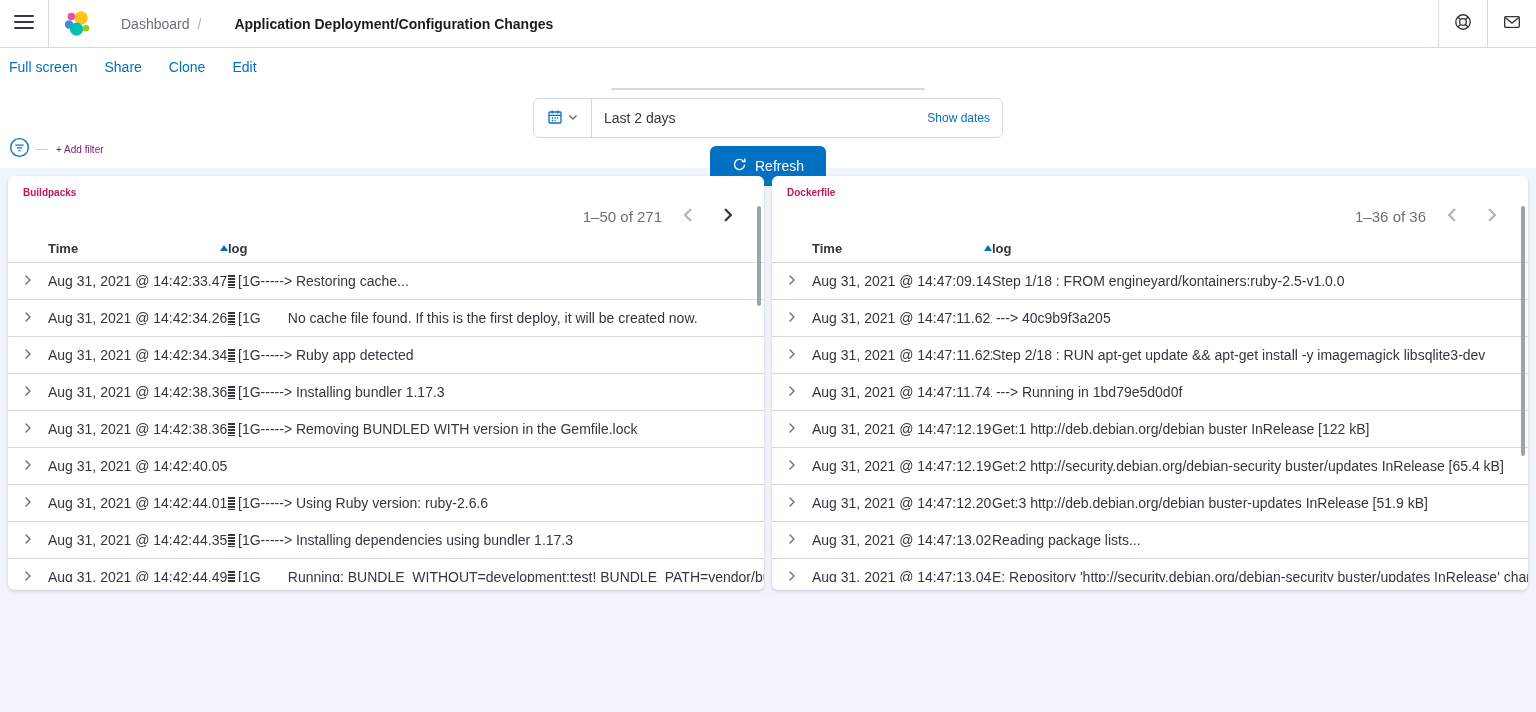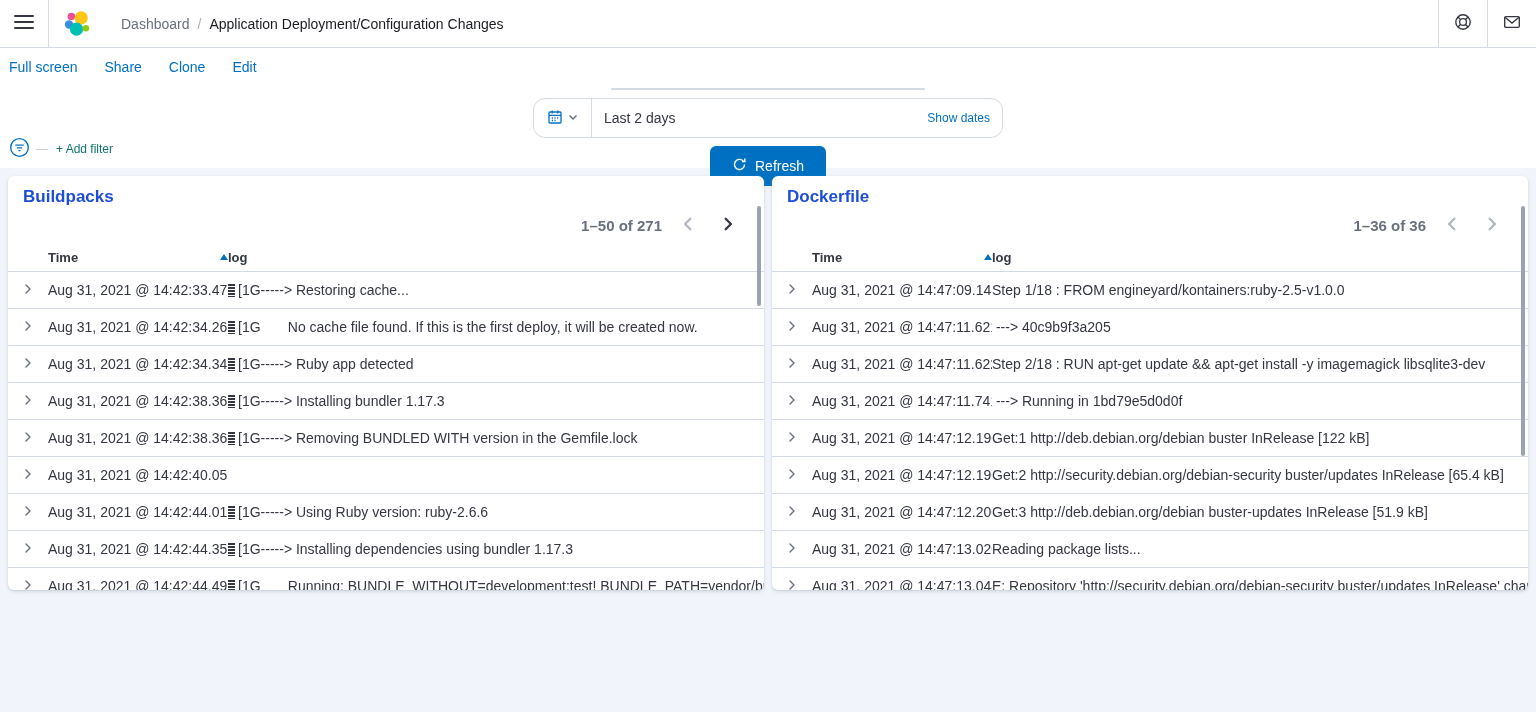--- a/index.html
+++ b/index.html
@@ -9,61 +9,61 @@
   
   .topnav { height:48px; display:flex; align-items:center; background:#fff;
     border-bottom:1px solid #D3DAE6; }
   .nav-btn { width:48px; height:48px; display:flex; align-items:center; justify-content:center;
     background:none; border:none; cursor:pointer; }
   .vdiv { width:1px; height:48px; background:#D3DAE6; }
   .logo-wrap { width:56px; height:48px; display:flex; align-items:center; justify-content:center; }
   .breadcrumbs { display:flex; align-items:center; gap:8px; margin-left:16px; font-size:14px; }
   .crumb-prev { color:#69707D; cursor:pointer; }
   .crumb-sep { color:#A7AFBC; }
-  .crumb-current { color:#1A1C21; font-weight:400; }
+  .crumb-current { color:#1A1C21; font-weight:700;margin-left:25px; }
   .topnav-right { margin-left:auto; display:flex; align-items:center; }
 
   
   .menubar { height:38px; display:flex; align-items:center; gap:27px; padding-left:9px; background:#fff; }
   .menubar a { color:#0071C2; font-size:14px; text-decoration:none; cursor:pointer; }
 
   
   .querybar { height:44px; padding:2px 8px; display:flex; align-items:center; gap:8px; background:#fff;flex-direction:column; }
   .search-group { flex:1 1 auto; height:40px; display:flex; align-items:center;
     border:1px solid #D3DAE6; border-radius:6px; background:#fff; overflow:hidden; }
   .saved-query-btn { width:56px; height:100%; display:flex; align-items:center; justify-content:center;
     gap:4px; background:none; border:none; border-right:1px solid #D3DAE6; cursor:pointer; }
   .search-input { flex:1; height:100%; border:none; outline:none; font-size:14px; padding:0 12px;
     font-family:"Liberation Sans", sans-serif; color:#343741; }
   .search-input::placeholder { color:#8E939E; }
   .kql-btn { background:none; border:none; font-size:11px; color:#343741; padding:0 14px;
     cursor:pointer; font-family:"Liberation Sans", sans-serif; }
   .date-group { width:470px; height:40px; display:flex; align-items:center;
-    border:1px solid #D3DAE6; border-radius:12px; background:#fff; overflow:hidden; flex:0 0 auto; }
+    border:1px solid #D3DAE6; border-radius:6px; background:#fff; overflow:hidden; flex:0 0 auto; }
   .date-picker-btn { width:58px; height:100%; display:flex; align-items:center; justify-content:center;
     gap:4px; background:none; border:none; border-right:1px solid #D3DAE6; cursor:pointer; }
   .date-value { flex:1; font-size:14px; color:#343741; padding:0 12px; cursor:pointer; }
   .show-dates { color:#0071C2; font-size:12px; padding:0 12px; text-decoration:none; cursor:pointer; }
   .refresh-btn { flex:0 0 auto; height:40px; min-width:116px; display:flex; align-items:center;
     justify-content:center; gap:8px; background:#0071C2; color:#fff; border:none; border-radius:6px;
     font-size:14px; font-family:"Liberation Sans", sans-serif; cursor:pointer; }
 
   
   .filterbar { height:38px; display:flex; align-items:center; padding-left:9px; background:#fff; }
   .filter-icon-btn { background:none; border:none; cursor:pointer; display:flex; align-items:center; }
   .filter-dash { width:12px; height:1px; background:#C9CFD9; margin:0 8px 0 6px; }
-  .add-filter { color:#0f766e; font-size:12px; text-decoration:none; cursor:pointer; }
+  .add-filter { color:#701a75; font-size:10px; text-decoration:none; cursor:pointer; }
 
   
   .content { height:544px; background:#F1F4FA; padding:8px; display:flex; gap:8px; align-items:flex-start; }
   .panel { position:relative; flex:1 1 0; height:414px; background:#fff; border-radius:6px;
     box-shadow:0 1px 2px rgba(152,162,179,0.3), 0 2px 4px rgba(152,162,179,0.2); overflow:hidden; }
-  .panel-title { font-size:17px; font-weight:700; color:#1d4ed8; padding:11px 16px 0 15px; }
+  .panel-title { font-size:10px; font-weight:700; color:#be185d; padding:11px 16px 0 15px; }
   .pag-row { display:flex; align-items:center; justify-content:flex-end; gap:12px; padding:2px 22px 2px 0; height:36px; }
-  .pag-label { font-size:15px; color:#69707D;font-weight:bold; }
+  .pag-label { font-size:15px; color:#69707D; }
   .pag-btn { width:28px; height:28px; border:none; background:none; border-radius:6px;
     display:flex; align-items:center; justify-content:center; cursor:pointer; }
   .pag-btn svg { stroke:#343741; }
   .pag-btn.disabled svg { stroke:#AFB6C2; }
   .thead { display:grid; grid-template-columns:32px 180px 1fr; align-items:center; height:29px;
     padding-left:8px; border-bottom:1px solid #D3DAE6; }
   .th { font-size:13px; font-weight:700; color:#343741; display:flex; align-items:center; gap:4px;justify-content:space-between; }
   .sort-asc { width:0; height:0; border-left:4px solid transparent; border-right:4px solid transparent;
     border-bottom:6px solid #0071C2; display:inline-block; }
   .rows { height:319px; overflow:hidden; }

